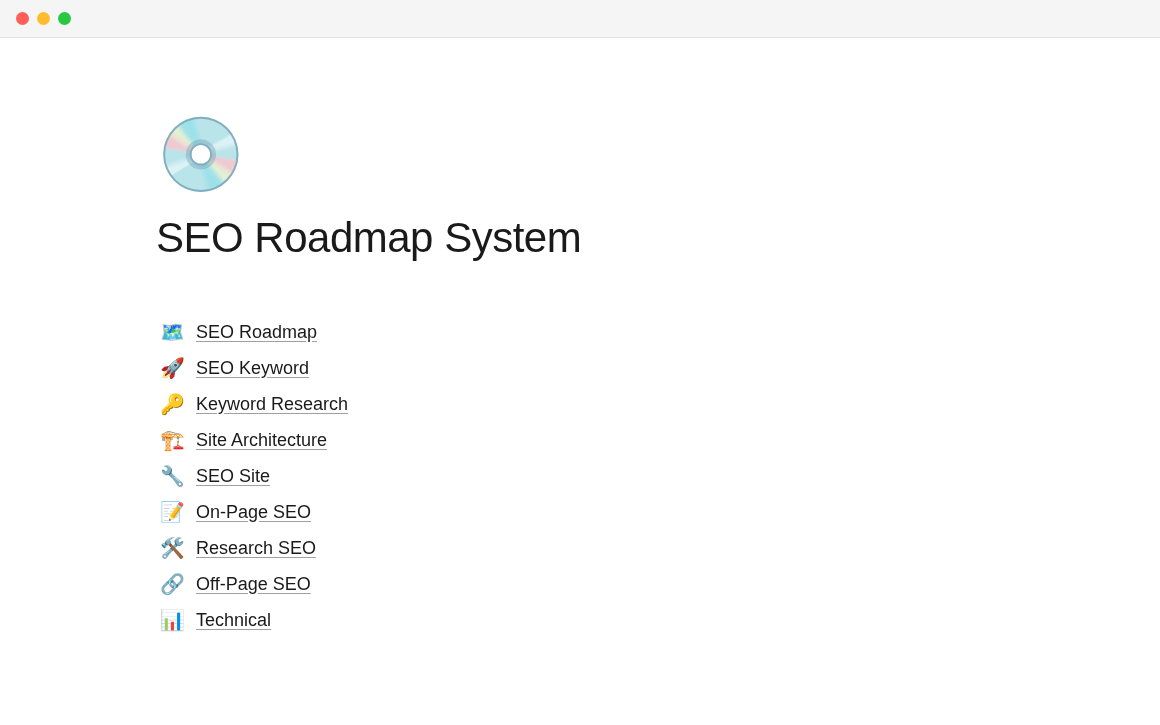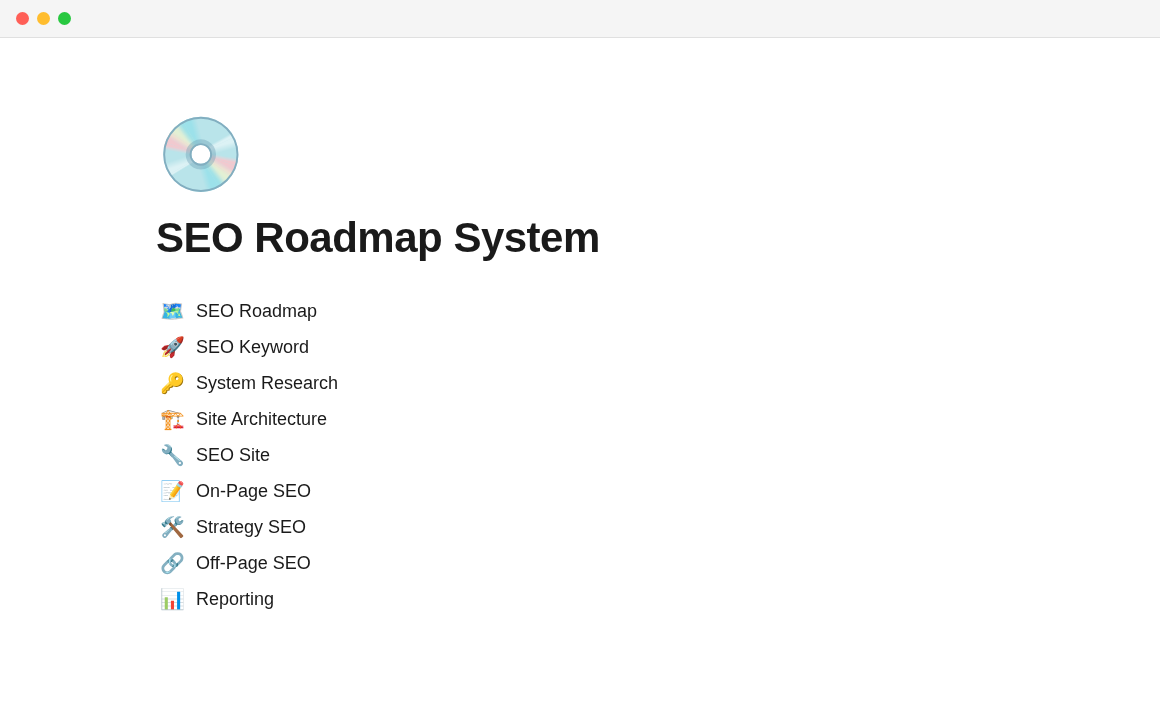--- a/index.html
+++ b/index.html
@@ -53,23 +53,23 @@
 
     .page-icon {
       font-size: 72px;
       margin-bottom: 24px;
       display: block;
       line-height: 1;
     }
 
     .page-title {
       font-size: 42px;
-      font-weight: 700;
+      font-weight: 400;
       color: #1a1a1a;
-      margin-bottom: 31px;
+      margin-bottom: 52px;
       letter-spacing: -0.5px;
     }
 
     .nav-list {
       list-style: none;
       display: flex;
       flex-direction: column;
       gap: 0;
     }
 
@@ -86,20 +86,21 @@
     }
 
     .nav-item-icon {
       font-size: 20px;
       width: 26px;
       text-align: center;
       flex-shrink: 0;
     }
 
     .nav-item-label {
+      text-decoration: underline;
       text-decoration-color: #a0a0a0;
       text-underline-offset: 3px;
     }
   </style>
 </head>
 <body>
 
 <div class="titlebar">
   <div class="traffic-light close"></div>
   <div class="traffic-light minimize"></div>
@@ -116,41 +117,41 @@
   <li class="nav-item">
         <span class="nav-item-icon">🗺️</span>
         <span class="nav-item-label">SEO Roadmap</span>
       </li>
       <li class="nav-item">
         <span class="nav-item-icon">🚀</span>
         <span class="nav-item-label">SEO Keyword</span>
       </li>
       <li class="nav-item">
         <span class="nav-item-icon">🔑</span>
-        <span class="nav-item-label">System Research</span>
+        <span class="nav-item-label">Keyword Research</span>
       </li>
       <li class="nav-item">
         <span class="nav-item-icon">🏗️</span>
         <span class="nav-item-label">Site Architecture</span>
       </li>
       <li class="nav-item">
         <span class="nav-item-icon">🔧</span>
         <span class="nav-item-label">SEO Site</span>
       </li>
       <li class="nav-item">
         <span class="nav-item-icon">📝</span>
         <span class="nav-item-label">On-Page SEO</span>
       </li>
       <li class="nav-item">
         <span class="nav-item-icon">🛠️</span>
-        <span class="nav-item-label">Strategy SEO</span>
+        <span class="nav-item-label">Research SEO</span>
       </li>
       <li class="nav-item">
         <span class="nav-item-icon">🔗</span>
         <span class="nav-item-label">Off-Page SEO</span>
       </li>
       <li class="nav-item">
         <span class="nav-item-icon">📊</span>
-        <span class="nav-item-label">Reporting</span>
+        <span class="nav-item-label">Technical</span>
       </li>
     </ul>
 
 </div>
 
 </body></html>

